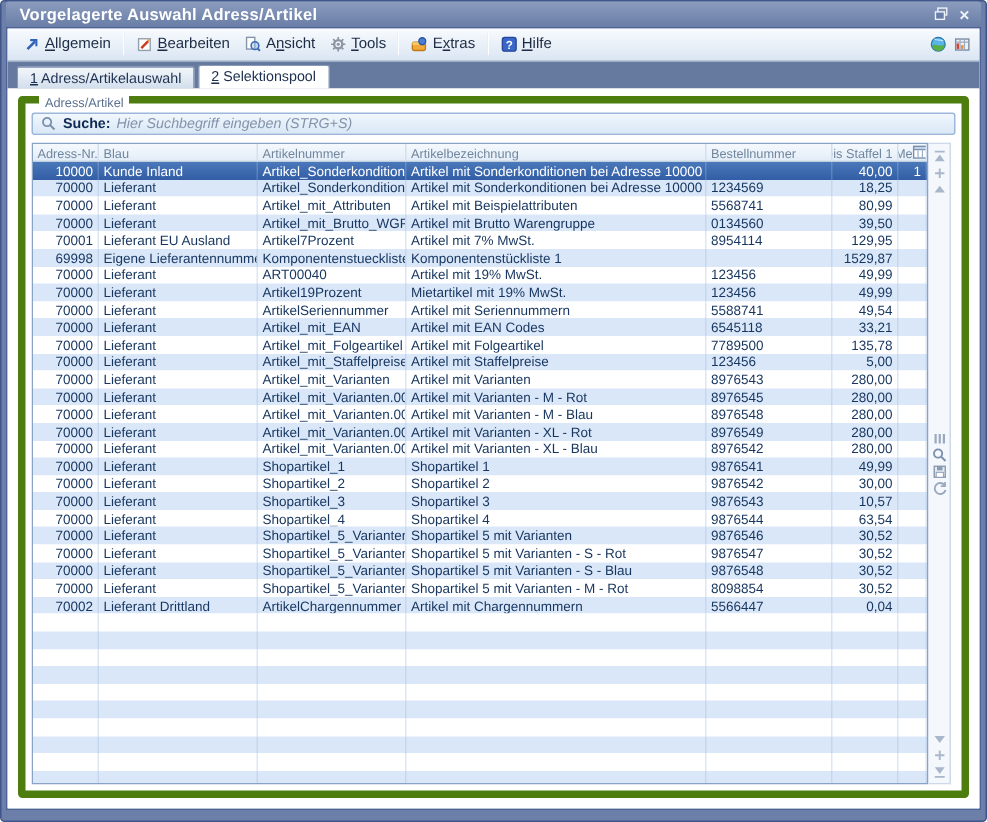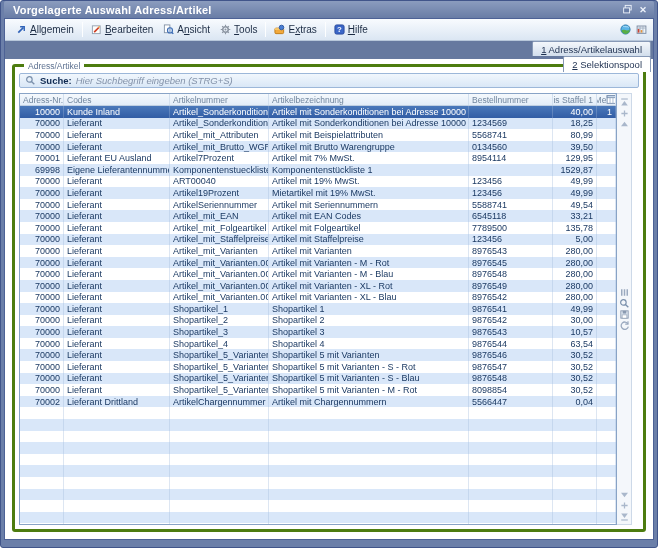--- a/index.html
+++ b/index.html
@@ -18,29 +18,29 @@
   
   .menubar{height:22px;background:linear-gradient(#f8fbfe,#dbe6f3);border-bottom:1px solid #b7c7da;
            display:flex;align-items:center;padding:0 6px;}
   .menu-item{display:flex;align-items:center;gap:3px;padding:2px 5px;font-size:10px;color:#1c2c44;white-space:nowrap;}
   .menu-item u{text-decoration:underline;}
   .menu-sep{width:1px;height:15px;background:#bccadc;border-right:1px solid #fdfeff;margin:0 3px;}
   .menu-spacer{flex:1;}
   .mr-icon{display:flex;align-items:center;margin-left:5px;}
   .icon{display:inline-flex;align-items:center;justify-content:center;line-height:0;}
   
-  .tabstrip{height:18px;background:#66799f;display:flex;align-items:flex-end;padding:0 0 0 6px;flex-direction:column;}
+  .tabstrip{height:18px;background:#66799f;display:flex;align-items:flex-end;padding:0 0 0 6px;}
   .tab{height:15px;line-height:13px;font-size:9.5px;padding:1px 8px 0 8px;margin-right:2px;color:#1e3050;
        background:linear-gradient(#f3f7fb,#d2deec);border:1px solid #8799b6;border-bottom:none;
        border-radius:2px 2px 0 0;white-space:nowrap;}
   .tab u{text-decoration:underline;}
   .tab.active{background:#fff;height:16px;line-height:14px;position:relative;z-index:2;}
   
   .panel{flex:1;position:relative;background:#fff;}
-  .groupbox{position:absolute;left:7px;right:7px;top:5px;bottom:7px;border:3px solid #4d7c0f;border-radius:3px;}
+  .groupbox{position:absolute;left:7px;right:7px;top:5px;bottom:7px;border:5px solid #4d7c0f;border-radius:3px;}
   .legend{position:absolute;top:-6px;left:9px;background:#fff;padding:0 4px;font-size:8.5px;color:#5d7190;}
   
   .searchbar{position:absolute;top:6px;left:4px;right:4px;height:15px;border:1px solid #9cb7d9;border-radius:2px;
              background:linear-gradient(#f1f7fd,#d9e7f6);display:flex;align-items:center;padding:0 5px;gap:4px;}
   .search-label{font-size:9.5px;font-weight:bold;color:#0f2a52;}
   .search-placeholder{font-size:9.5px;font-style:italic;color:#8493aa;}
   
   .tablewrap{position:absolute;top:26px;left:4px;right:4px;bottom:4px;display:flex;align-items:stretch;overflow:hidden;}
   .grid{width:598px;border:1px solid #88a3c6;display:flex;flex-direction:column;background:#fff;}
   .header-row{display:flex;height:12px;background:linear-gradient(#f5f9fd,#e3edf8);border-bottom:1px solid #bfcfe2;
@@ -184,21 +184,21 @@
           <span class="search-label">Suche:</span>
           <span class="search-placeholder">Hier Suchbegriff eingeben (STRG+S)</span>
         </div>
         <div class="tablewrap">
           <div class="grid">
             <div class="header-row" id="header-row">
                 <div class="hcell c0">
                   <span>Adress-Nr.</span>
                 </div>
                 <div class="hcell c1">
-                  <span>Codes</span>
+                  <span>Blau</span>
                 </div>
                 <div class="hcell c2">
                   <span>Artikelnummer</span>
                 </div>
                 <div class="hcell c3">
                   <span>Artikelbezeichnung</span>
                 </div>
                 <div class="hcell c4">
                   <span>Bestellnummer</span>
                 </div>

